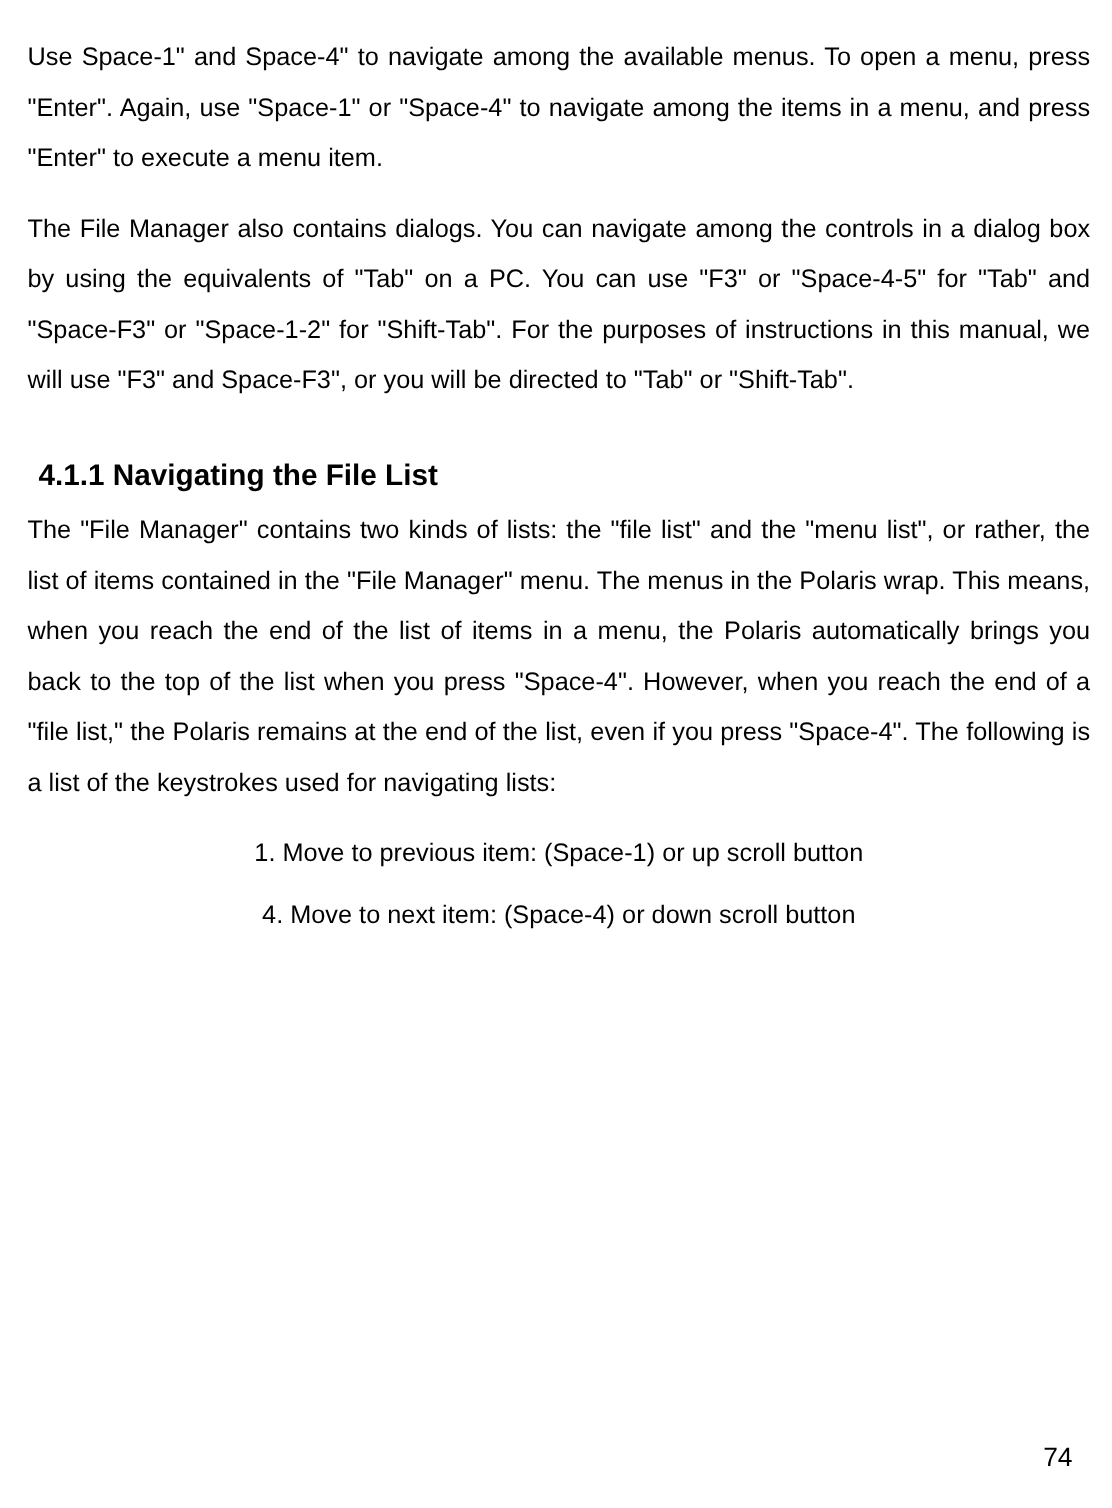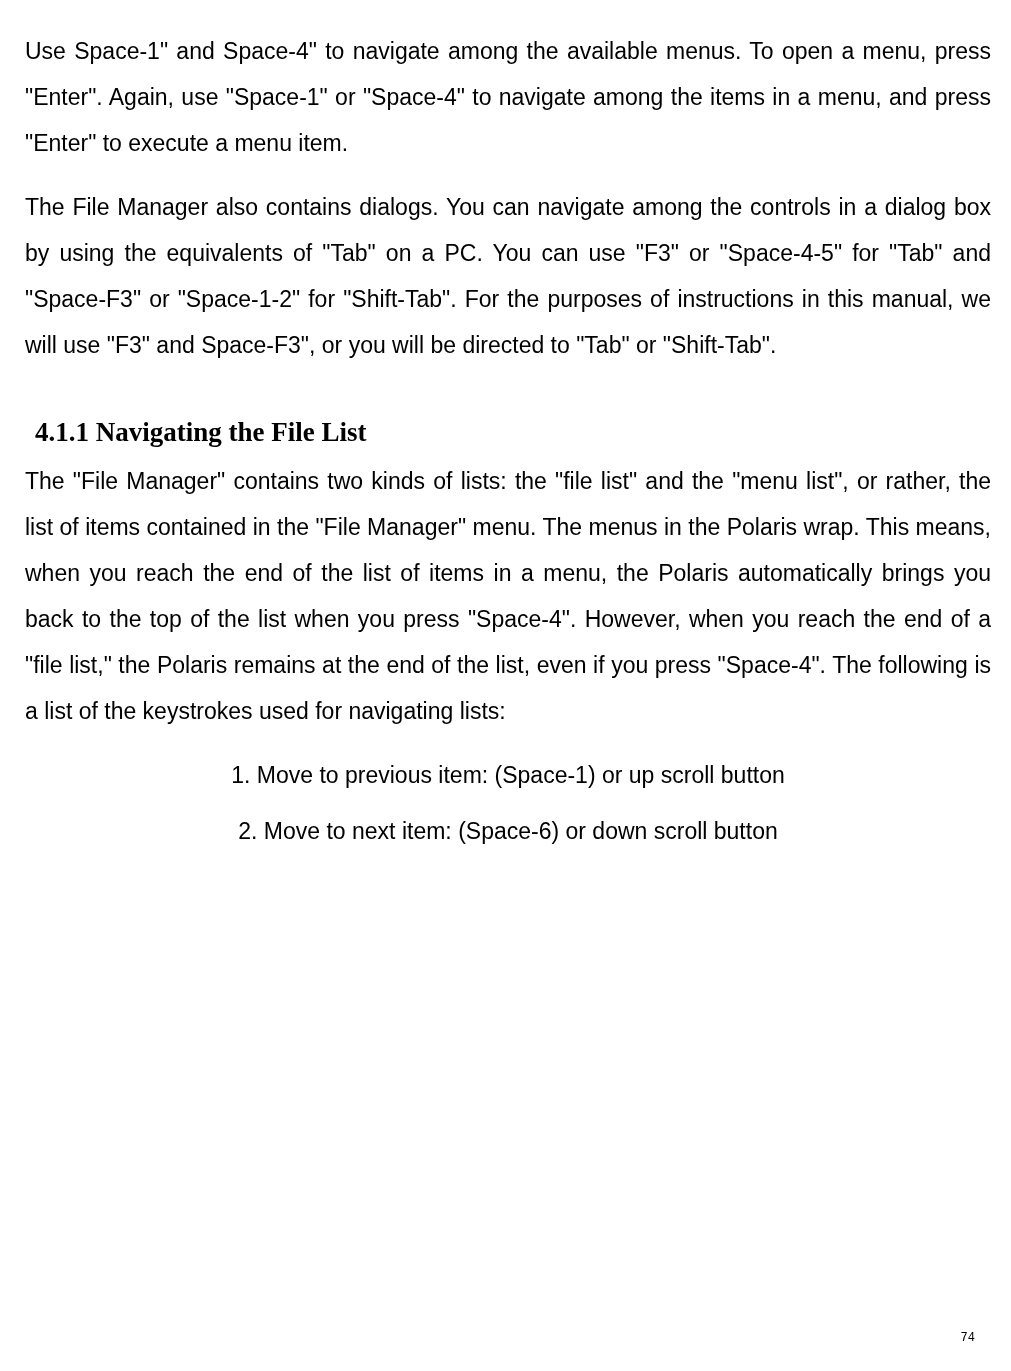--- a/index.html
+++ b/index.html
@@ -16,21 +16,20 @@
       text-align: justify;
       margin-bottom: 18px;
     }
     .section-heading {
       font-weight: bold;
       font-size: 27px;
       margin-top: 46px;
       margin-bottom: 6px;
       margin-left: 10px;
       line-height: 1.4;
-      font-family: Liberation Serif, serif;
     }
     .bullet-item {
       margin-left: 44px;
       padding-left: 28px;
       position: relative;
       text-align: justify;
       margin-bottom: 14px;
       margin-top: 10px;
     }
     .bullet-item::before {
@@ -42,22 +41,22 @@
       line-height: 2.4;
     }
     .numbered-item {
       text-align: center;
       margin-bottom: 10px;
     }
     .page-number {
       position: absolute;
       right: 16px;
       bottom: 8px;
-      font-family: Liberation Mono, monospace;
-      font-size: 12px;
+      font-family: Liberation Sans, sans-serif;
+      font-size: 24px;
     }
     .page-wrap {
       position: relative;
       min-height: 1330px;
     }
   </style>
 </head>
 <body>
 
 <div class="page-wrap">
@@ -65,17 +64,17 @@
   <div class="para">Use Space-1" and Space-4" to navigate among the available menus. To open a menu, press "Enter". Again, use "Space-1" or "Space-4" to navigate among the items in a menu, and press "Enter" to execute a menu item.</div>
 
   <div class="para">The File Manager also contains dialogs. You can navigate among the controls in a dialog box by using the equivalents of "Tab" on a PC. You can use "F3" or "Space-4-5" for "Tab" and "Space-F3" or "Space-1-2" for "Shift-Tab". For the purposes of instructions in this manual, we will use "F3" and Space-F3", or you will be directed to "Tab" or "Shift-Tab".</div>
 
   <div class="section-heading">4.1.1 Navigating the File List</div>
 
   <div class="para">The "File Manager" contains two kinds of lists: the "file list" and the "menu list", or rather, the list of items contained in the "File Manager" menu. The menus in the Polaris wrap. This means, when you reach the end of the list of items in a menu, the Polaris automatically brings you back to the top of the list when you press "Space-4". However, when you reach the end of a "file list," the Polaris remains at the end of the list, even if you press "Space-4". The following is a list of the keystrokes used for navigating lists:</div>
 
 
   <div class="numbered-item">1. Move to previous item: (Space-1) or up scroll button</div>
-  <div class="numbered-item">2. Move to next item: (Space-6) or down scroll button</div>
+  <div class="numbered-item">4. Move to next item: (Space-4) or down scroll button</div>
 
   <div class="page-number">74</div>
 
 </div>
 
 </body></html>

